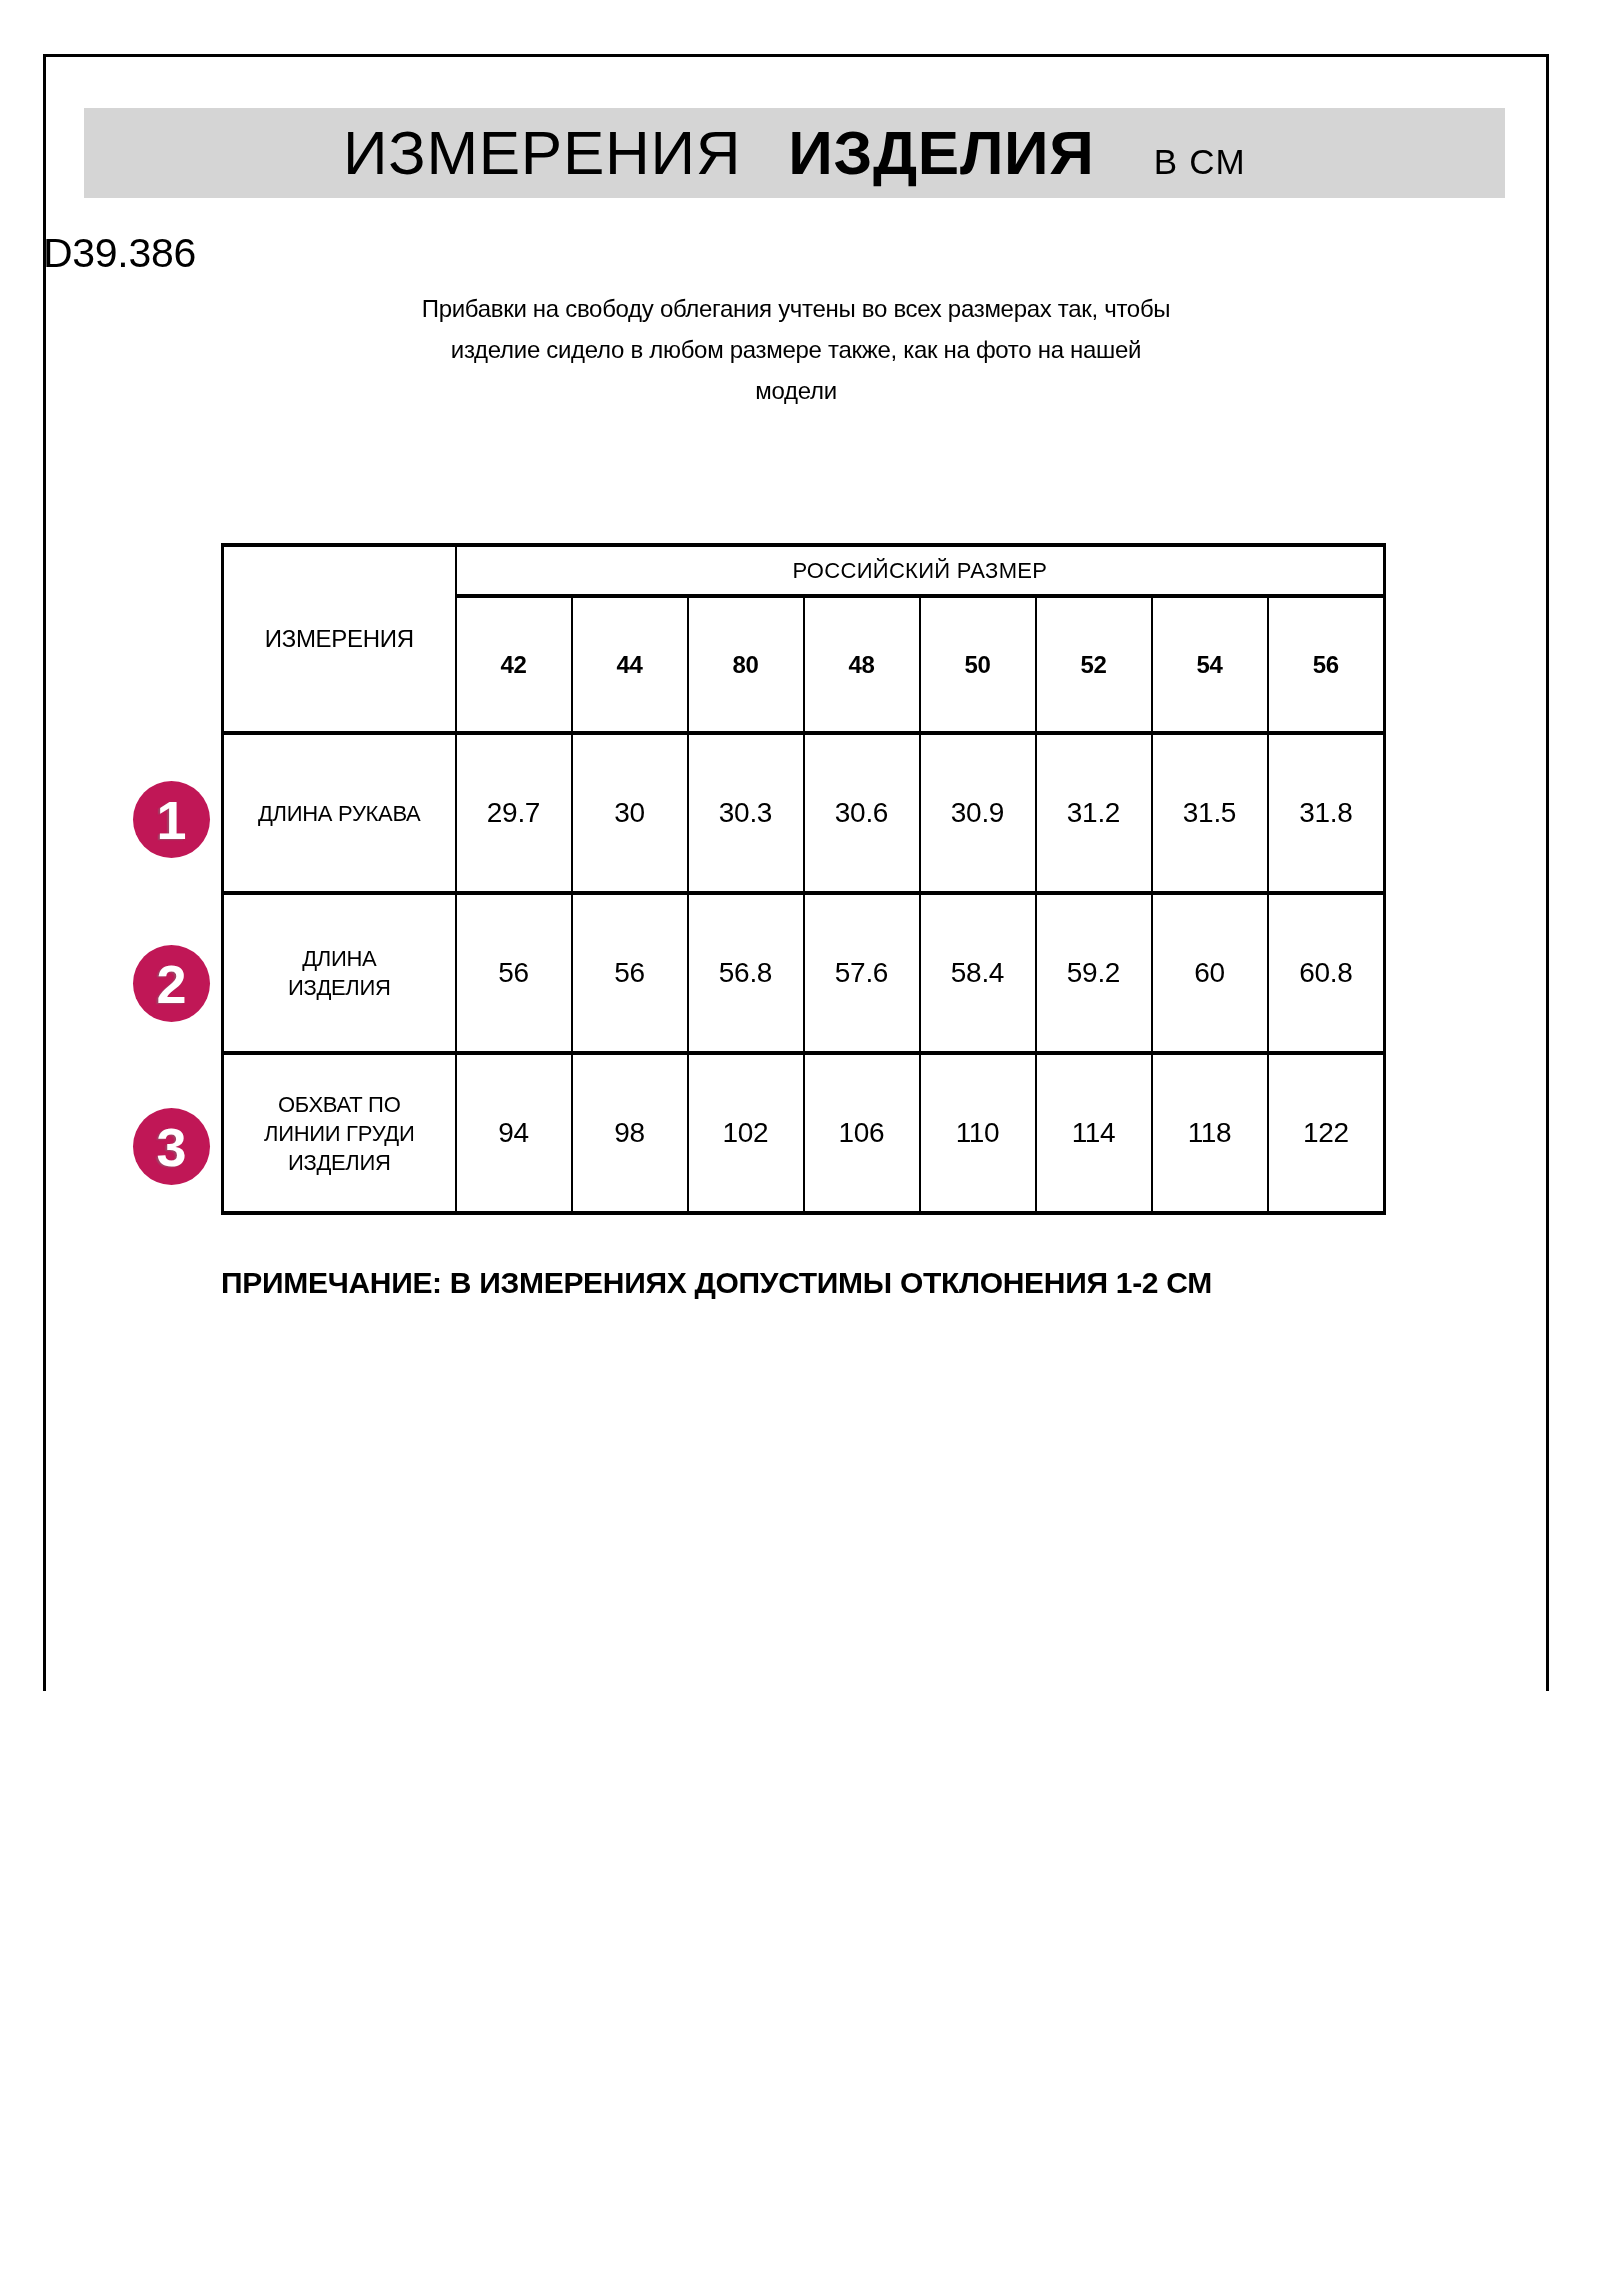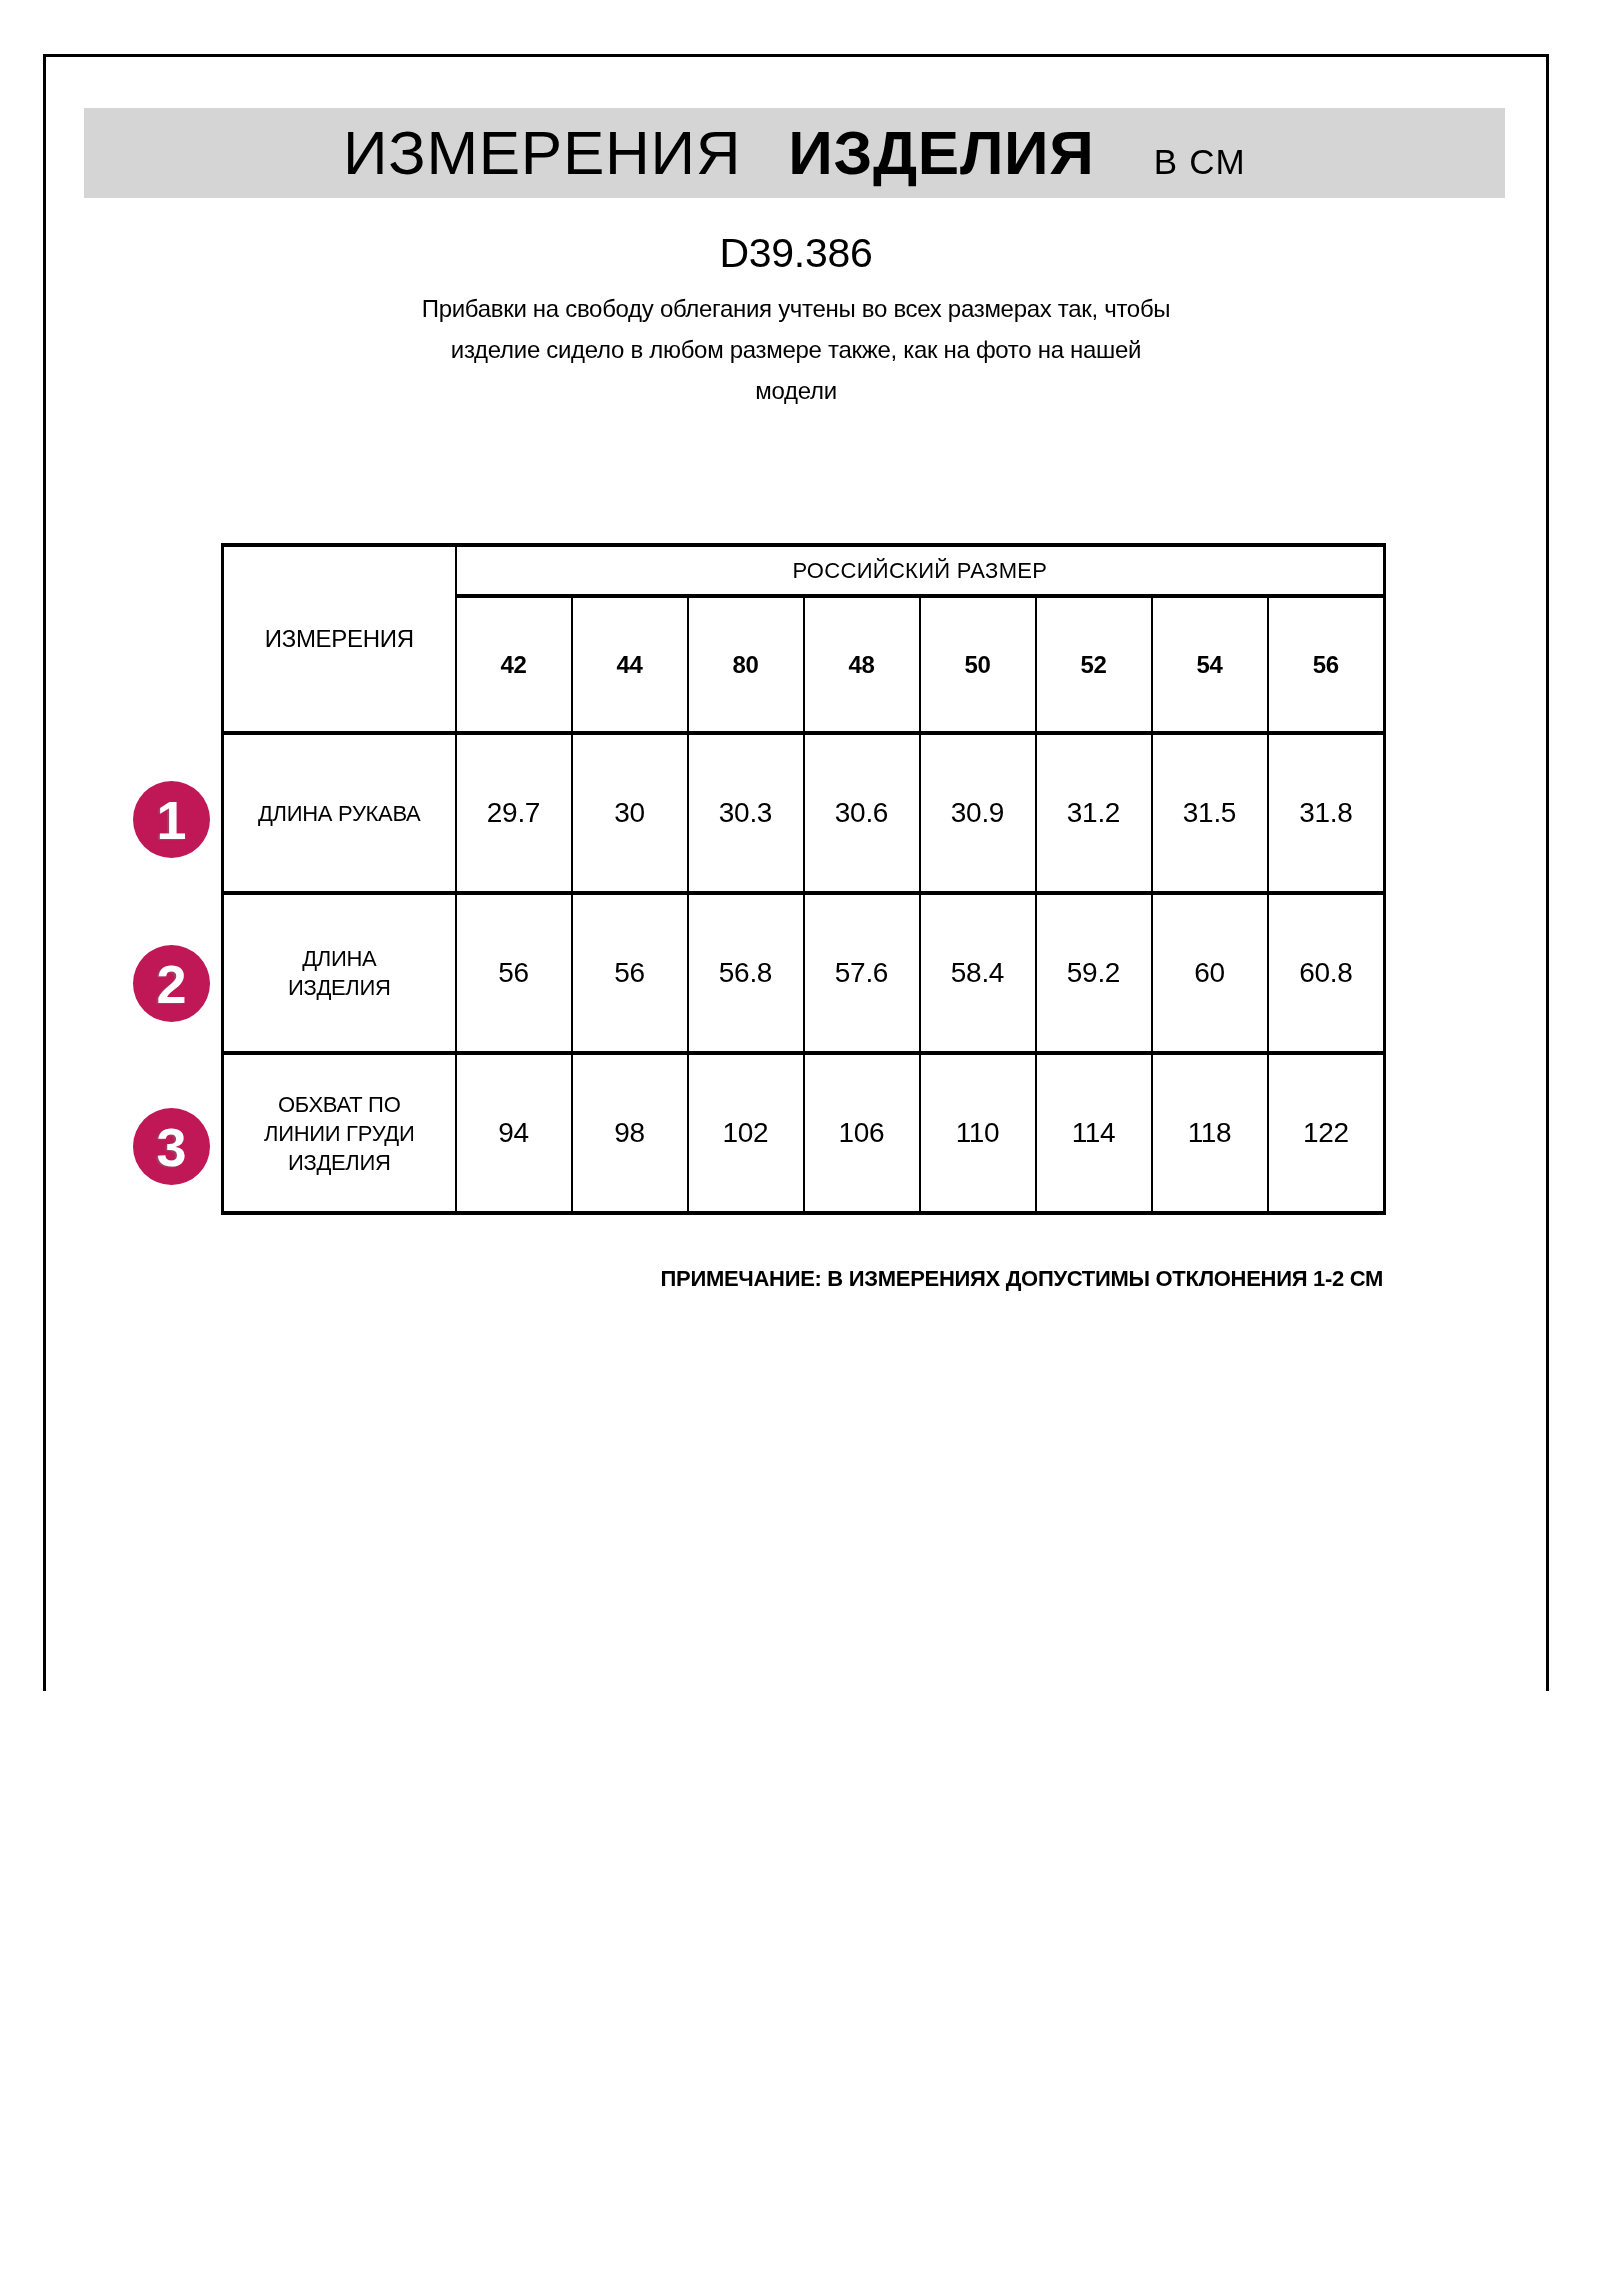--- a/index.html
+++ b/index.html
@@ -15,21 +15,21 @@
   }
   .title-bar {
     position:absolute; left:84px; top:108px; width:1421px; height:90px;
     background:#D5D5D5; text-align:center; line-height:90px; white-space:nowrap;
   }
   .title-w1 { font-size:62px; font-weight:400; letter-spacing:0.7px; }
   .title-w2 { font-size:62px; font-weight:700; margin-left:47px; letter-spacing:0.7px; }
   .title-unit { font-size:35px; font-weight:400; margin-left:59px; letter-spacing:1.3px; }
   .product-code {
     position:absolute; left:43px; top:230px; width:1506px;
-    text-align:center; font-size:41px; font-weight:400;
+    text-align:left; font-size:41px; font-weight:400;
   }
   .description {
     position:absolute; left:43px; top:288px; width:1506px;
     text-align:center; font-size:24px; line-height:41px; white-space:pre-line;
   }
   table.size-table {
     position:absolute; left:221px; top:543px; width:1162px;
     border-collapse:collapse; table-layout:fixed;
     border:3.9px solid #000;
   }
@@ -51,21 +51,21 @@
     border-radius:50%; background:#C01756; color:#fff;
     display:flex; align-items:center; justify-content:center;
     font-size:54px; font-weight:700; letter-spacing:0;
     text-shadow:-2px 1.3px 1.3px rgba(120,120,120,0.45);
   }
   .badge-1 { top:781px; }
   .badge-2 { top:945px; }
   .badge-3 { top:1108px; }
   .note {
     position:absolute; left:221px; top:1266px; width:1162px;
-    text-align:right; font-size:22px; font-weight:700;
+    text-align:left; font-size:30px; font-weight:700;
   }
 </style>
 </head>
 <body>
 
 <div class="page">
 
   <div class="frame"></div>
 
   <div class="title-bar" style="background: rgb(213, 213, 213);">

